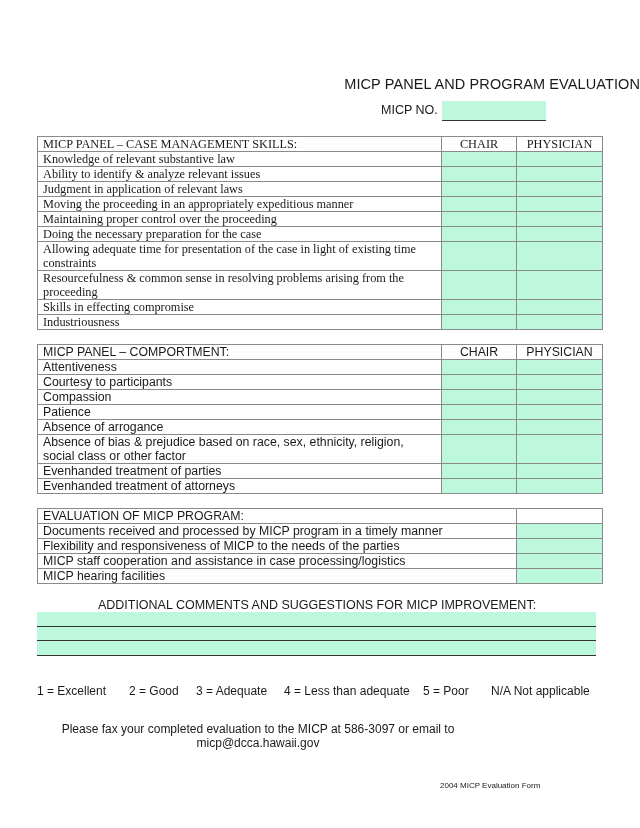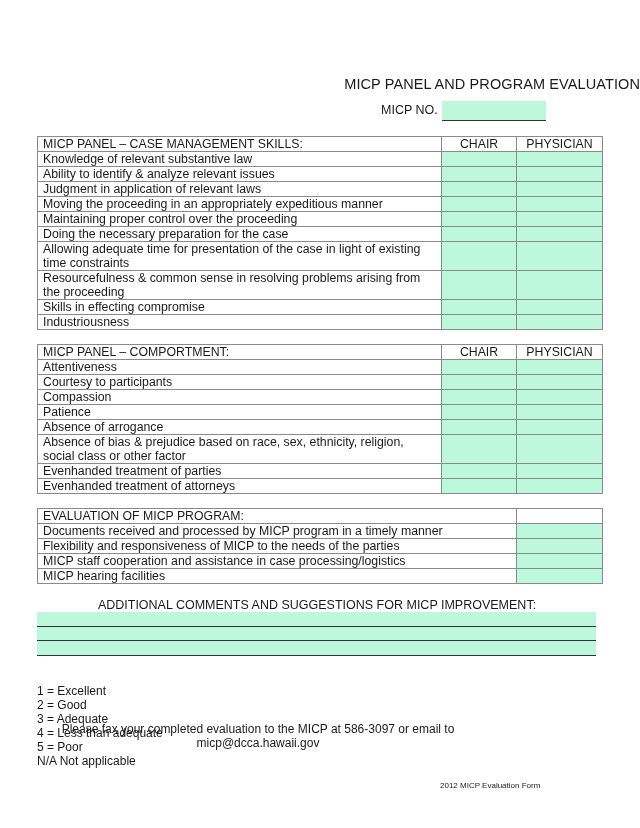--- a/index.html
+++ b/index.html
@@ -13,36 +13,36 @@
     table.eval td { border: 1px solid #8a8a8a; padding: 0 5px; line-height: 14px; height: 15px; vertical-align: top; }
     table.eval td.c { text-align: center; margin-top: 46px; }
     table.eval td.g { background: #bdf7dc; padding: 0; }
     col.item { width: 405px; }
     col.chair { width: 75px; }
     col.phys { width: 86px; }
     col.item3 { width: 480px; }
     .comments-title { position: absolute; top: 598px; left: 0; width: 634px; text-align: center; font-size: 12.5px; }
     .comments { position: absolute; top: 612px; left: 37px; width: 559px; }
     .comments .line { height: 14.5px; background: #bdf7dc; border-bottom: 1px solid #333; }
-    .legend { position: absolute; top: 684px; left: 37px; width: 560px; display: flex; font-size: 12px; white-space: nowrap; flex-direction: column; }
+    .legend { position: absolute; top: 684px; left: 37px; width: 560px; display: flex; font-size: 12px; white-space: nowrap; }
     .legend span { display: inline-block; }
     .fax { position: absolute; top: 722px; left: 0; width: 516px; text-align: center; font-size: 12px; }
     .footer { position: absolute; top: 781px; left: 440px; font-size: 8px; }
   </style>
 </head>
 <body>
 
 <div class="title">MICP PANEL AND PROGRAM EVALUATION</div>
 
 <div class="micp-no">
   <span class="lbl">MICP NO.</span>
   <div class="field"></div>
 </div>
 
-<table class="eval" style="top:136px;">
+<table class="eval" style="top:136px;font-family:Liberation Serif, serif;">
   <colgroup>
       <col class="item">
       <col class="chair">
       <col class="phys">
     </colgroup>
   <tbody>
       <tr>
     <td>MICP PANEL – CASE MANAGEMENT SKILLS:</td>
     <td class="c">CHAIR</td>
     <td class="c">PHYSICIAN</td>
@@ -195,13 +195,13 @@
   <span style="width:92px">1 = Excellent</span>
   <span style="width:67px">2 = Good</span>
   <span style="width:88px">3 = Adequate</span>
   <span style="width:139px">4 = Less than adequate</span>
   <span style="width:68px">5 = Poor</span>
   <span>N/A Not applicable</span>
 </div>
 
 <div class="fax">Please fax your completed evaluation to the MICP at 586-3097 or email to micp@dcca.hawaii.gov</div>
 
-<div class="footer">2012 MICP Evaluation Form</div>
+<div class="footer">2004 MICP Evaluation Form</div>
 
 </body></html>

